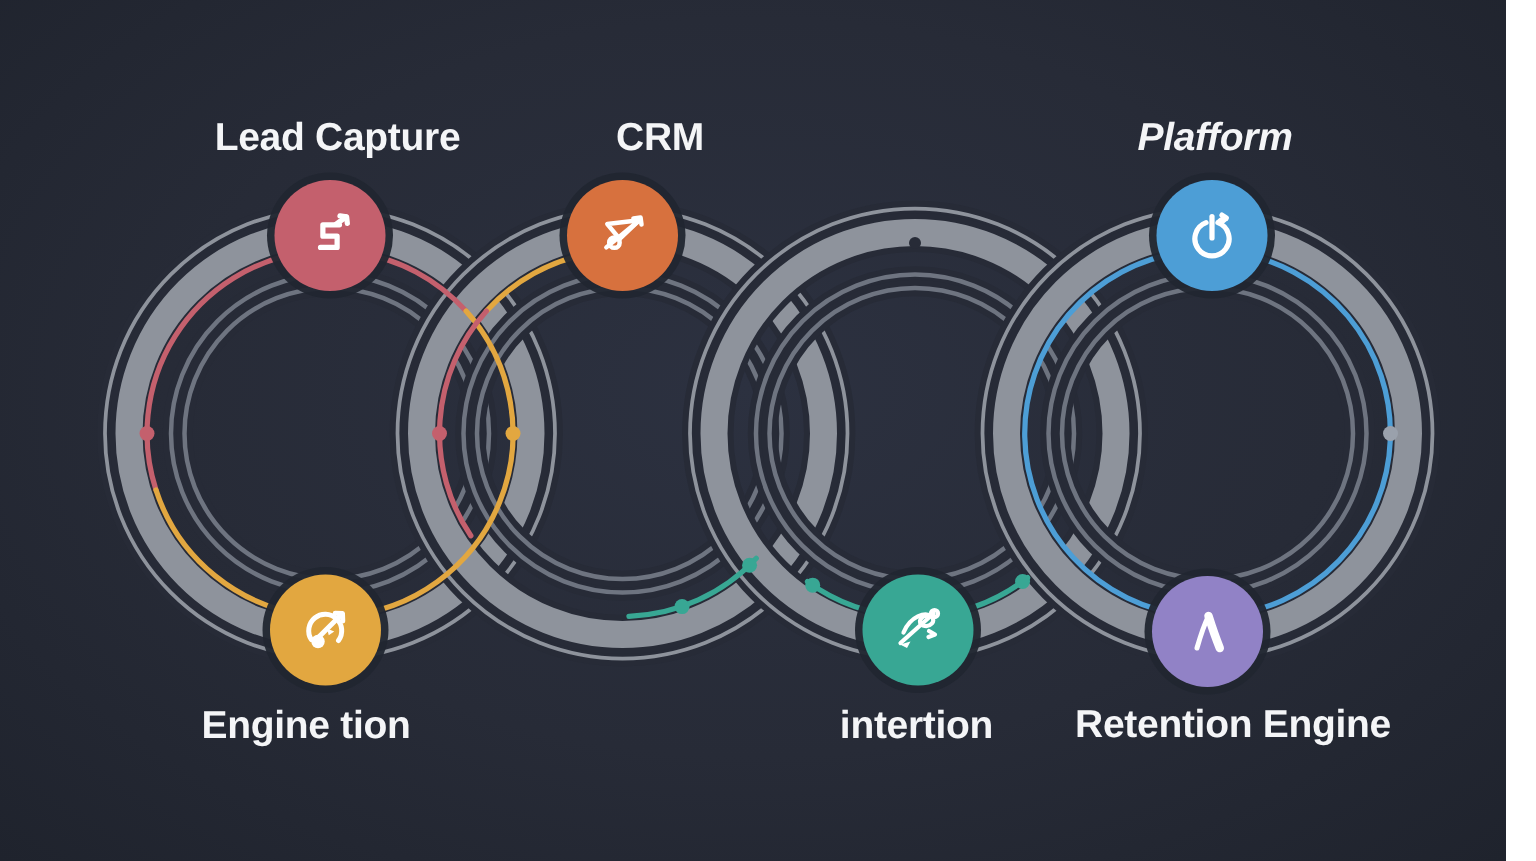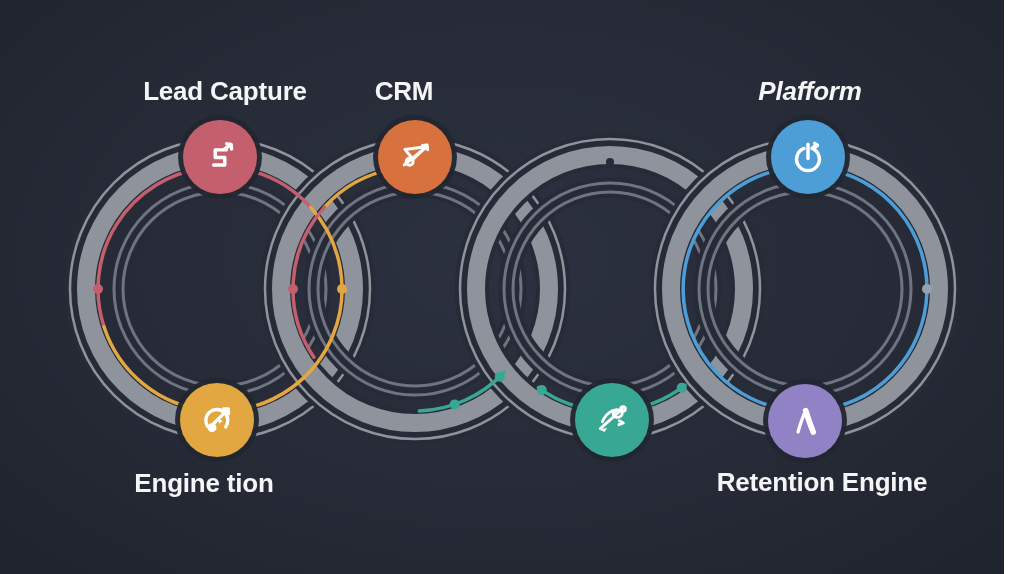--- a/index.html
+++ b/index.html
@@ -26,21 +26,21 @@
     position:absolute;
     transform:translateX(-50%);
     color:var(--label,#f4f5f7);
     font-weight:700;
     font-size:26px;
     letter-spacing:-0.2px;
     white-space:nowrap;
     z-index:4;
   }
   #lbl-lead-capture{left:225px;top:76px;}
-  #lbl-crm{left:404px;top:76px;}
+  #lbl-crm{left:440px;top:76px;}
   #lbl-activation{left:612px;top:76px;}
   #lbl-platform{left:810px;top:76px;font-style:italic;}
   #lbl-acquisition{left:204px;top:468px;}
   #lbl-onboarding{left:414px;top:468px;}
   #lbl-integration{left:611px;top:468px;}
   #lbl-retention{left:822px;top:467px;}
   #badge-lead-capture{left:220px;top:157px;}
   #badge-crm{left:415px;top:157px;}
   #badge-platform{left:808px;top:157px;}
   #badge-acquisition{left:217px;top:420px;}
@@ -105,20 +105,21 @@
       <path d="M 822.0 168.2 A 122 122 0 0 1 813.5 410.7" fill="none" stroke="#4d9ed6" stroke-width="3.5" stroke-linecap="round"></path>
       <path d="M 792.2 410.3 A 122 122 0 0 1 788.0 168.2" fill="none" stroke="#4d9ed6" stroke-width="3.5" stroke-linecap="round"></path>
       <circle cx="927.0" cy="289.0" r="5" fill="#9aa1ac"></circle>
     </svg>
 
   <div class="lbl" id="lbl-lead-capture">Lead Capture</div>
   <div class="lbl" id="lbl-crm">CRM</div>
   <div class="lbl" id="lbl-platform">Plafform</div>
 
   <div class="lbl" id="lbl-acquisition">Engine tion</div>
+  <div class="lbl" id="lbl-integration">intertion</div>
   <div class="lbl" id="lbl-retention">Retention Engine</div>
 
   <div class="badge" id="badge-lead-capture" style="background: rgb(196, 96, 109);">
     <svg width="38" height="38" viewBox="0 0 24 24" fill="none" stroke="#ffffff" stroke-width="2.2" stroke-linecap="round" stroke-linejoin="round">
       <path d="M16 7.5 H9 V12.3 H15 V17 H8"></path>
       <path d="M14.6 7.2 L18.8 4.2"></path>
       <path d="M16.2 3.7 l2.8 .4 .3 2.8"></path>
     </svg>
   </div>
 

